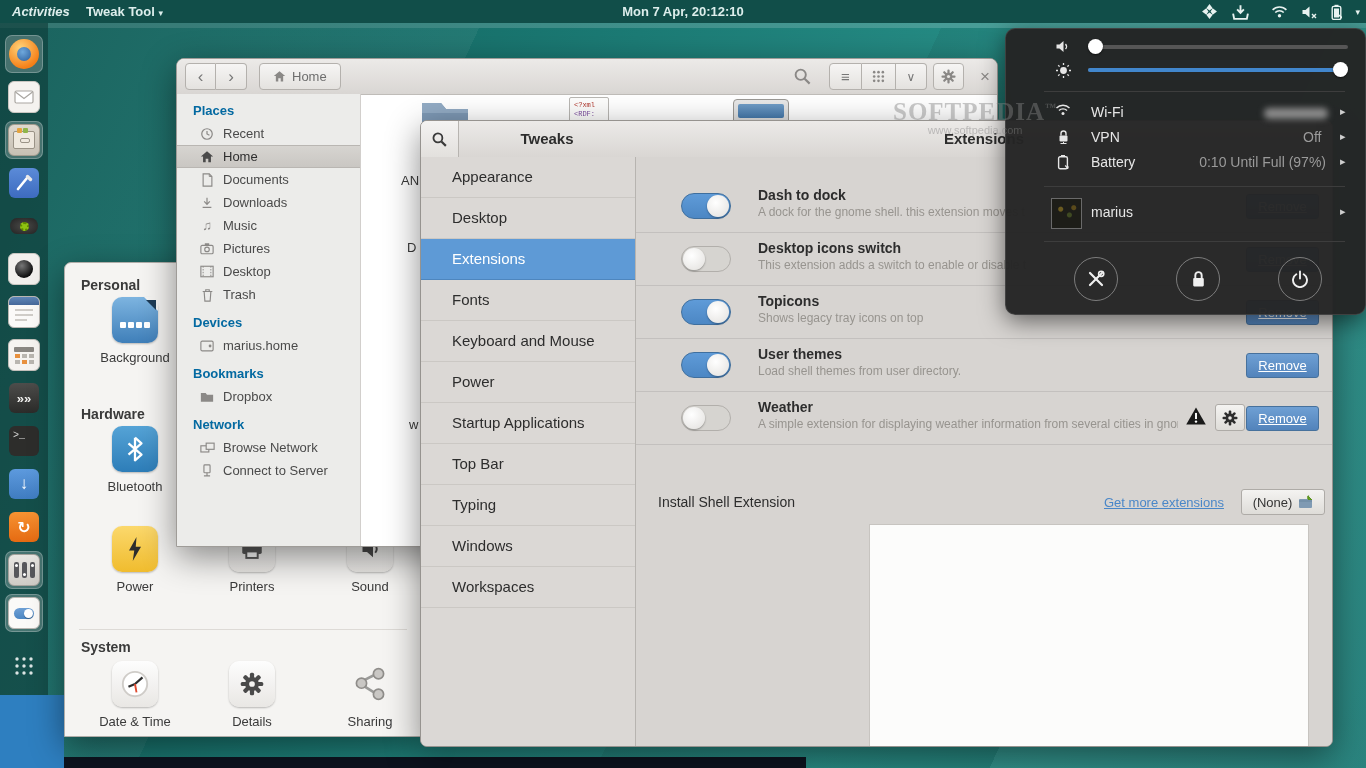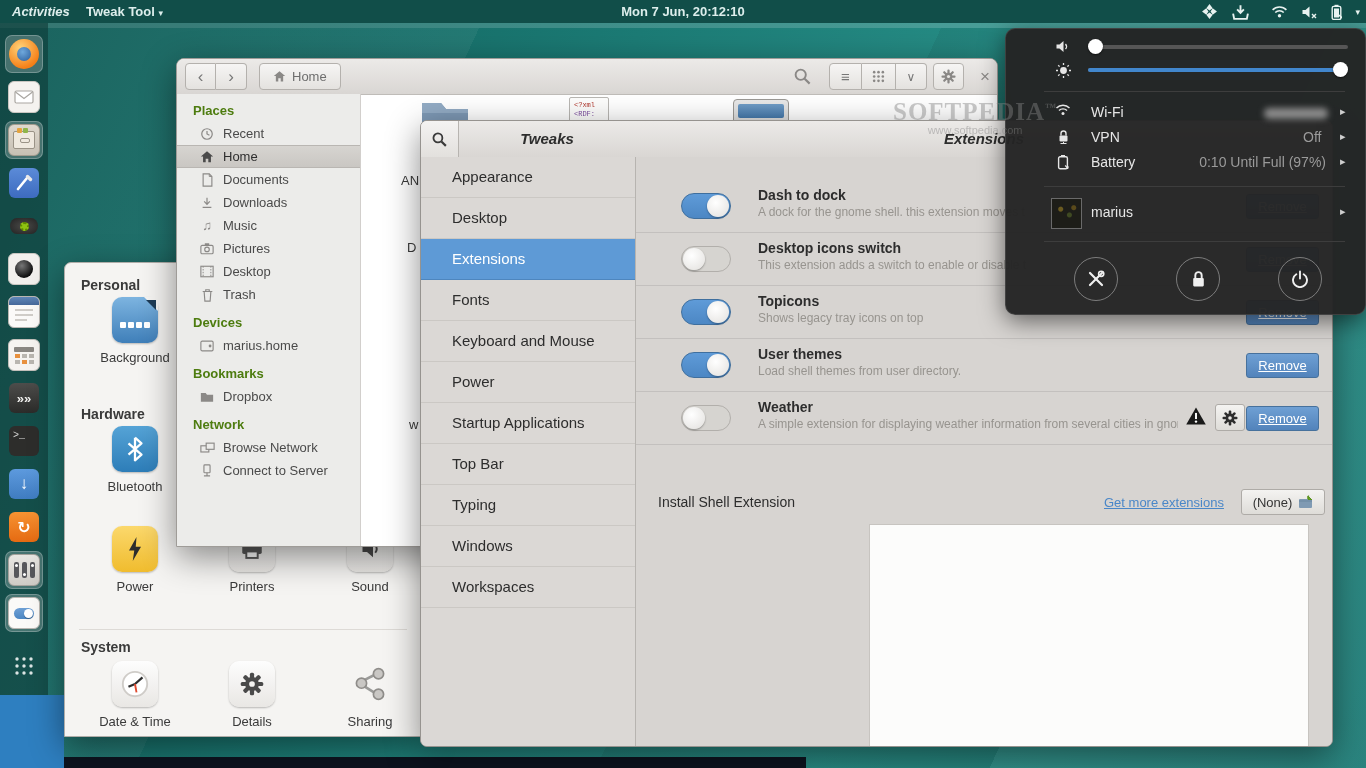--- a/index.html
+++ b/index.html
@@ -33,28 +33,28 @@
   .set-ic{width:46px;height:46px;border-radius:10px;display:flex;align-items:center;justify-content:center;
     background:linear-gradient(#fdfdfd,#e9e7e4);box-shadow:0 1px 2px rgba(0,0,0,.25);}
   .set-lb{margin-top:7px;font-size:13px;color:#3a3a3a;}
   .set-div{position:absolute;left:14px;right:14px;height:1px;background:#dddad6;}
   
   #files{left:176px;top:58px;width:820px;height:487px;background:#fff;border:1px solid #9f9c98;
     border-radius:8px 8px 0 0;z-index:20;}
   #files .headerbar{position:absolute;left:0;top:0;right:0;height:35px;border-radius:7px 7px 0 0;}
   #fsidebar{position:absolute;left:0;top:35px;bottom:0;width:184px;background:#ececea;border-right:1px solid #d2cfcc;
     box-sizing:border-box;overflow:hidden;font-size:13px;color:#4a4a4a;}
-  .side-h{padding:9px 16px 4px;font-weight:bold;color:#4d7c0f;}
+  .side-h{padding:9px 16px 4px;font-weight:bold;color:#0369a1;}
   .side-i{display:flex;align-items:center;gap:8px;padding:3px 10px 3px 22px;height:17px;cursor:pointer;}
   .side-i.sel{background:linear-gradient(#d7d5d1,#c9c6c2);box-shadow:inset 0 1px 0 #b9b6b2,inset 0 -1px 0 #b9b6b2;color:#2e2e2e;}
   .si-ic{width:16px;display:flex;justify-content:center;color:#8b8987;}
   
   #tweaks{left:420px;top:120px;width:911px;height:625px;background:#d7d4d1;border:1px solid #96938f;
     border-radius:7px;z-index:30;overflow:hidden;}
-  #tweaks .headerbar{position:absolute;left:0;top:0;right:16px;height:36px;font-style:italic;}
+  #tweaks .headerbar{position:absolute;left:0;top:0;right:16px;height:36px;}
   #tw-search{position:absolute;left:0;top:0;width:37px;height:36px;background:linear-gradient(#f4f3f2,#e2e0dd);
     border-right:1px solid #b7b4b0;border-bottom:1px solid #b7b4b0;display:flex;align-items:center;justify-content:center;cursor:pointer;}
   .hb-title{position:absolute;top:0;height:36px;line-height:36px;text-align:center;font-weight:bold;font-size:15px;color:#2d2d2d;}
   #tw-side{position:absolute;left:0;top:36px;bottom:0;width:215px;background:#dbd8d5;border-right:1px solid #b7b4b0;box-sizing:border-box;}
   .tw-item{height:40px;line-height:40px;padding-left:31px;font-size:15px;color:#2d2d2d;border-bottom:1px solid #cbc8c4;cursor:pointer;}
   .tw-item.sel{background:#5e9ad6;color:#fff;border-bottom-color:#4e86be;}
   #tw-pane{position:absolute;left:215px;top:36px;right:0;bottom:0;background:#d7d4d1;}
   .ext-row{position:absolute;left:0;right:0;height:53px;border-bottom:1px solid rgba(0,0,0,.09);}
   .switch{position:absolute;left:45px;top:14px;width:50px;height:26px;border-radius:14px;background:#d6d4d0;
     border:1px solid #b2afab;box-sizing:border-box;cursor:pointer;}
@@ -517,21 +517,21 @@
     <div class="wm1"><span>SOFTPEDIA</span><span style="font-size:11px;vertical-align:super;">™</span></div>
     <div class="wm2">www.softpedia.com</div>
   </div>
 
   <div id="topbar">
     <div class="tb-item" style="left:4px;font-style:italic;">Activities</div>
     <div class="tb-item" style="left:78px;">
       <span>Tweak Tool</span>
       <span style="font-size:9px;">▾</span>
     </div>
-    <div class="tb-item" style="left:50%;transform:translateX(-50%);padding:0;">Mon 7 Jun, 20:12:10</div>
+    <div class="tb-item" style="left:50%;transform:translateX(-50%);padding:0;">Mon 7 Apr, 20:12:10</div>
     <div id="tray">
       <span class="tray-ic">
         <svg width="17" height="17" viewBox="0 0 16 16">
             <g fill="#e8f2f0">
               <path d="M8 1 L11 5 L8 7 L5 5 Z"></path>
               <path d="M15 8 L11 11 L9 8 L11 5 Z"></path>
               <path d="M8 15 L5 11 L8 9 L11 11 Z"></path>
               <path d="M1 8 L5 5 L7 8 L5 11 Z"></path>
             </g>
           </svg>

